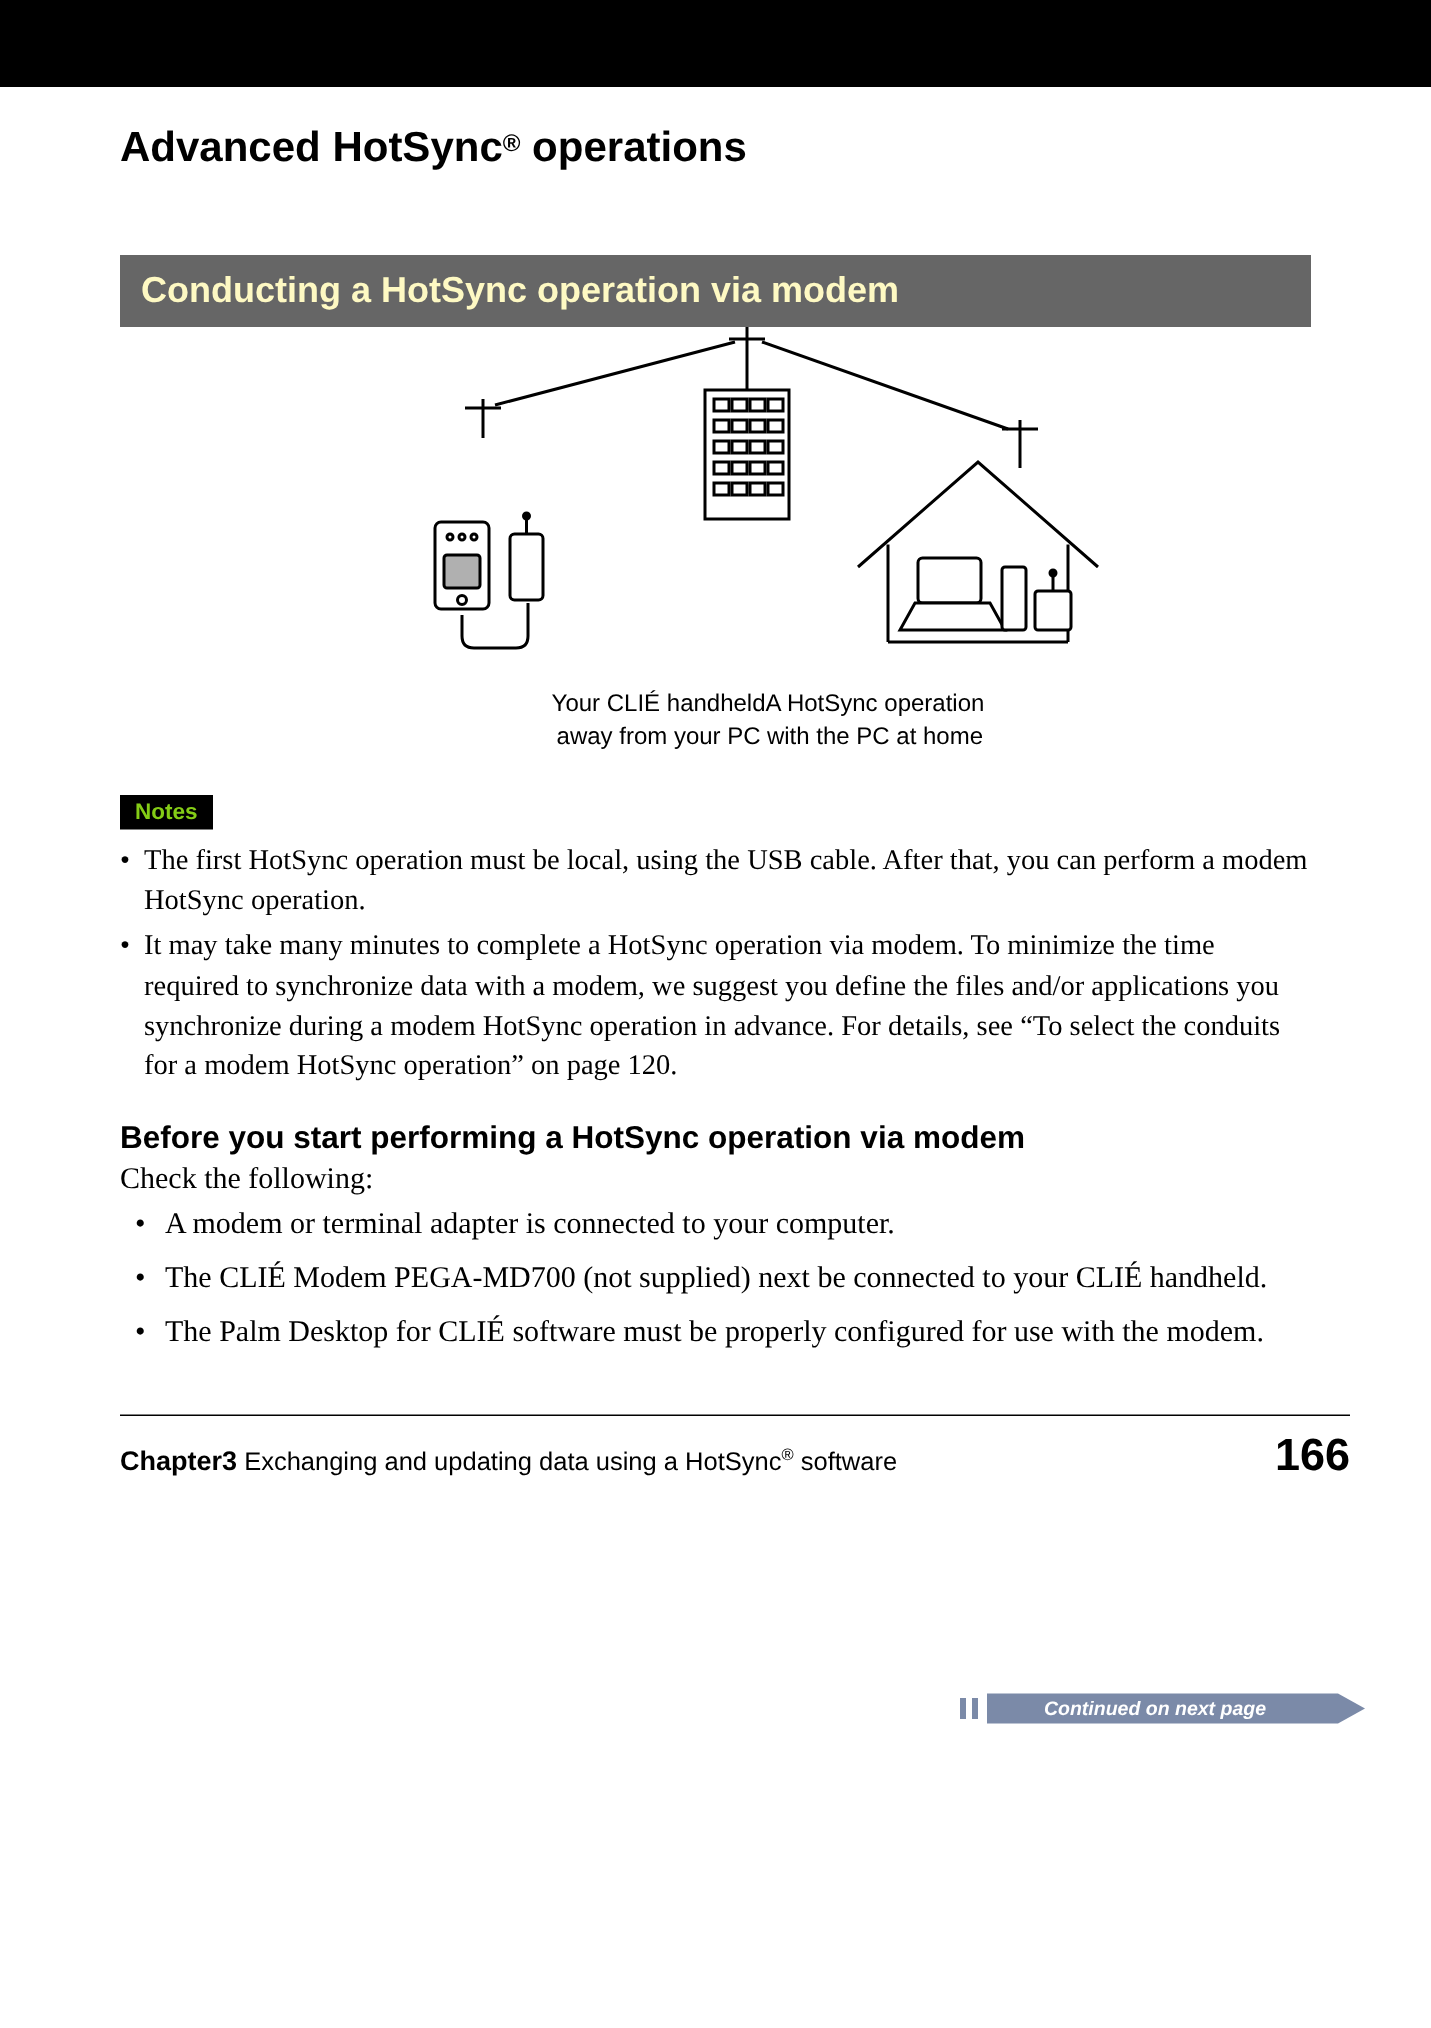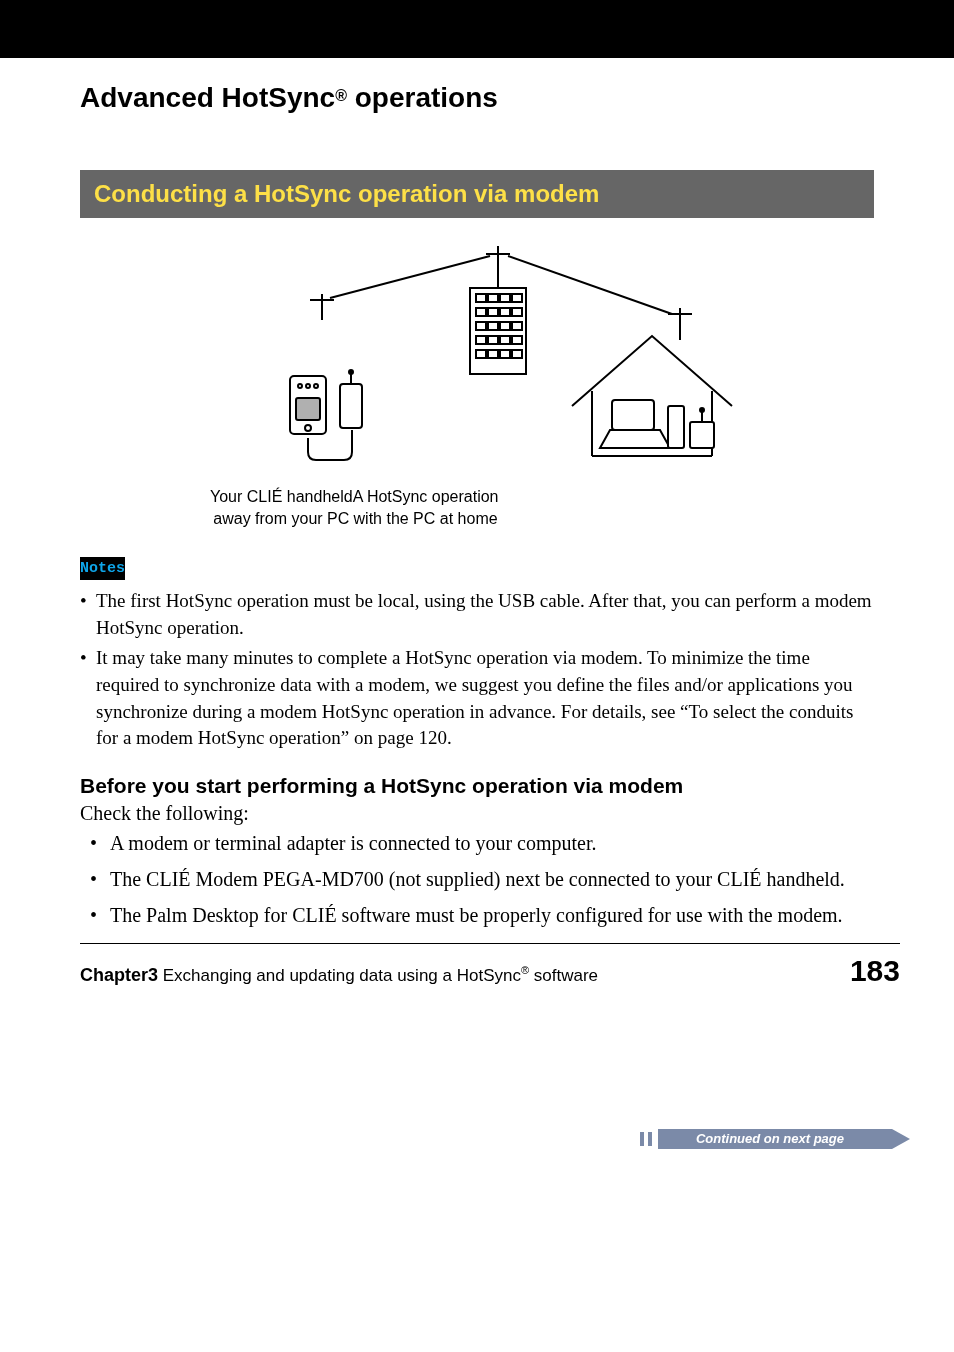--- a/index.html
+++ b/index.html
@@ -3,27 +3,27 @@
 <meta charset="utf-8">
 <style>
   * { box-sizing: border-box; margin: 0; padding: 0; }
   html, body { width: 954px; height: 1352px; background: #fff; font-family: Georgia, 'Times New Roman', serif; color: #000; }
   .page { width: 954px; height: 1032px; position: relative; }
   .topbar { width: 100%; height: 58px; background: #000; }
   .content { padding: 0 80px 0 80px; }
   .title-row { margin-top: 24px; margin-bottom: 56px; }
   .chapter-title { font-family: Arial, Helvetica, sans-serif; font-weight: bold; font-size: 28px; display: inline; }
   .sup { font-size: 16px; vertical-align: super; font-weight: bold; }
-  .section-bar { background: #666; color: #fde047; font-family: Arial, Helvetica, sans-serif; font-weight: bold; font-size: 24px; padding: 10px 14px; margin-bottom: 28px; }
+  .section-bar { background: #666; color: #fef9c3; font-family: Arial, Helvetica, sans-serif; font-weight: bold; font-size: 24px; padding: 10px 14px; }
   .body-block { margin-left: 70px; margin-right: 0; }
   .para { font-size: 20px; line-height: 1.45; margin-bottom: 26px; }
   .diagram-wrap { text-align: center; margin-bottom: 6px; }
-  .diagram-caps { display: flex; justify-content: flex-start; padding-left: 60px; padding-right: 60px; margin-bottom: 28px; }
+  .diagram-caps { display: flex; justify-content: center; padding-left: 60px; padding-right: 60px; margin-bottom: 28px; }
   .cap { font-family: Arial, Helvetica, sans-serif; font-size: 16px; line-height: 1.35; text-align: center; }
-  .notes-label { display: inline-block; background: #000; color: #0ea5e9; font-family: Liberation Mono, monospace; font-weight: bold; font-size: 15px; padding: 3px 0; margin-bottom: 8px; }
+  .notes-label { display: inline-block; background: #000; color: #84cc16; font-family: Liberation Sans, sans-serif; font-weight: bold; font-size: 15px; padding: 3px 10px; margin-bottom: 8px; }
   .bullets { margin-bottom: 22px; }
   .bullet { font-size: 19px; line-height: 1.4; position: relative; padding-left: 16px; margin-bottom: 4px; }
   .bullet .dot { position: absolute; left: 0; top: 0; }
   .subhead { font-family: Arial, Helvetica, sans-serif; font-weight: bold; font-size: 21px; margin-bottom: 4px; }
   .check { font-size: 20px; margin-bottom: 4px; }
   .before-list .bullet { font-size: 20px; padding-left: 30px; margin-bottom: 8px; }
   .before-list .bullet .dot { left: 10px; }
   .continued-badge { position: absolute; right: 44px; top: 1126px; }
   .footer { position: absolute; bottom: 44px; left: 80px; right: 54px; border-top: 1px solid #000; padding-top: 10px; display: flex; justify-content: space-between; align-items: baseline; }
   .footer-left { font-family: Arial, Helvetica, sans-serif; font-size: 17px; }
@@ -157,15 +157,15 @@
       <rect x="8" y="6" width="4" height="14" fill="#7b8aa8"></rect>
       <polygon points="18,3 252,3 270,13 252,23 18,23" fill="#7b8aa8"></polygon>
       <text x="130" y="17" font-family="Arial, Helvetica, sans-serif" font-size="13" font-weight="bold" font-style="italic" fill="#fff" text-anchor="middle">Continued on next page</text>
     </svg>
   </div>
 
   <div class="footer">
     <div class="footer-left">
       <b>Chapter3</b><span>  Exchanging and updating data using a HotSync</span><span class="sup2">®</span><span> software</span>
     </div>
-    <div class="page-num">183</div>
+    <div class="page-num">166</div>
   </div>
 </div>
 
 </body></html>

